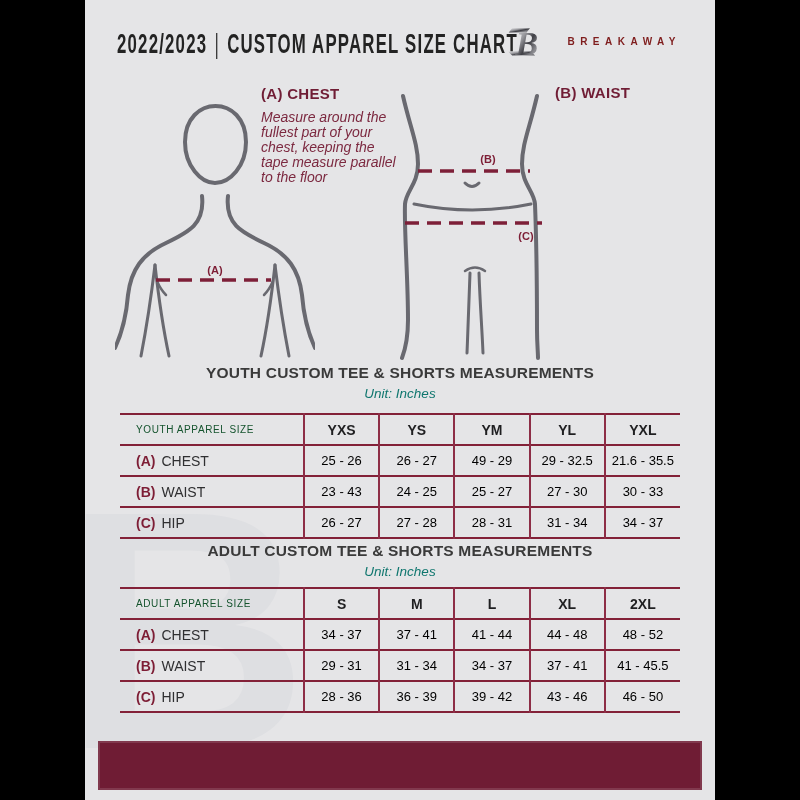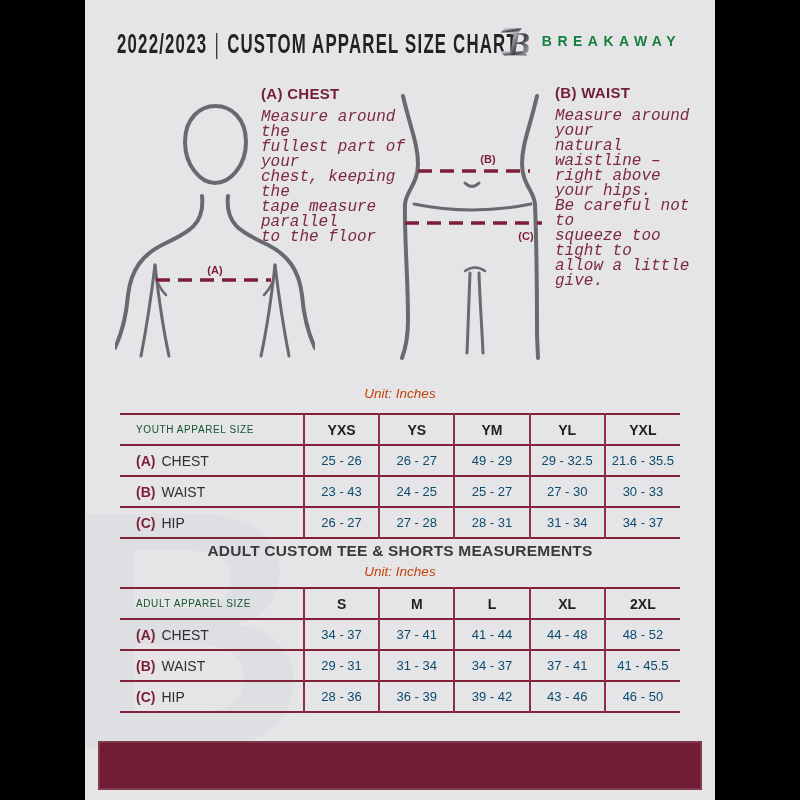--- a/index.html
+++ b/index.html
@@ -13,51 +13,51 @@
   }
   
   .doc-title{
     position:absolute;left:32px;top:28px;z-index:2;
     font-size:28px;font-weight:700;color:#232323;letter-spacing:2px;
     transform:scaleX(.60);transform-origin:left top;white-space:nowrap;
   }
   .doc-title .sep{font-weight:400;color:#3c3c3c;margin:0 12px;}
   .brand{position:absolute;top:20px;right:34px;display:flex;align-items:center;z-index:2;}
   .brand svg{display:block;}
-  .brand-text{font-size:14px;font-weight:700;letter-spacing:5.5px;color:#15803d;margin-left:9px;}
+  .brand-text{font-size:10px;font-weight:700;letter-spacing:5.5px;color:#7f1d1d;margin-left:26px;}
   
   .guide svg{position:absolute;z-index:1;}
   .fig-torso{left:30px;top:80px;}
   .fig-lower{left:305px;top:92px;}
   .guide-block{position:absolute;z-index:2;}
   .guide-h{font-size:15px;font-weight:700;color:#701d35;letter-spacing:.3px;}
-  .guide-p{margin-top:8px;font-size:16px;font-style:italic;color:#7c2940;line-height:15px;white-space:pre-line;font-family:Liberation Mono, monospace;}
+  .guide-p{margin-top:8px;font-size:14px;font-style:italic;color:#7c2940;line-height:15px;white-space:pre-line;}
   .gb-chest{left:176px;top:85px;width:150px;}
   .gb-waist{left:470px;top:84px;width:150px;}
   .gb-hips{left:470px;top:220px;width:152px;}
   
   .sec-title{position:absolute;left:0;width:630px;text-align:center;z-index:2;
     font-size:15.5px;font-weight:700;color:#3a3a3a;letter-spacing:.2px;}
   .sec-unit{position:absolute;left:0;width:630px;text-align:center;z-index:2;
-    font-size:13.5px;font-style:italic;color:#c2410c;}
+    font-size:13.5px;font-style:italic;color:#0f766e;}
   .t-youth-title{top:364px;} .t-youth-unit{top:386px;}
   .t-adult-title{top:542px;} .t-adult-unit{top:564px;}
   table.tbl{position:absolute;left:35px;width:560px;border-collapse:collapse;
     table-layout:fixed;z-index:2;}
   .tbl-youth{top:413px;} .tbl-adult{top:587px;}
   .tbl tr{height:31px;}
   .tbl thead tr{border-top:2px solid #832138;border-bottom:2px solid #832138;}
   .tbl tbody tr{border-bottom:2px solid #832138;}
   .tbl th + th, .tbl td + td{border-left:2px solid #8d2d46;}
   .tbl th.label-col{font-size:10px;font-weight:400;color:#14532d;letter-spacing:.6px;
     text-align:left;padding-left:16px;}
   .tbl th.size-col{font-size:14px;font-weight:700;color:#1f1f21;text-align:center;}
   .tbl td.label-cell{font-size:14px;color:#2f2f31;text-align:left;padding-left:16px;}
   .tbl td.label-cell .pfx{font-weight:700;color:#7d1d35;margin-right:6px;}
-  .tbl td.val{font-size:13px;color:#0c4a6e;text-align:center;}
+  .tbl td.val{font-size:13px;color:#000000;text-align:center;}
   
   .watermark{position:absolute;left:-22px;top:460px;z-index:0;
     font-size:340px;line-height:1;font-weight:700;color:#dedfe2;user-select:none;}
   .footer-bar{position:absolute;left:13px;top:741px;width:604px;height:49px;
     background:#6f1c34;box-shadow:inset 0 0 0 2px rgba(255,255,255,.13);z-index:3;}
 </style>
 </head>
 <body>
 
 <div class="page">
@@ -123,31 +123,26 @@
     <div class="guide-block gb-chest">
       <div class="guide-h">(A) CHEST</div>
       <div class="guide-p">Measure around the
 fullest part of your
 chest, keeping the
 tape measure parallel
 to the floor</div>
     </div>
     <div class="guide-block gb-waist">
       <div class="guide-h">(B) WAIST</div>
-      <div class="guide-p">Measure around your
-natural waistline –
-right above your hips.
-Be careful not to
-squeeze too tight to
-allow a little give.</div>
     </div>
     <div class="guide-block gb-hips">
     </div>
   </div>
 
+  <div class="sec-title t-youth-title">YOUTH CUSTOM TEE &amp; SHORTS MEASUREMENTS</div>
   <div class="sec-unit t-youth-unit">Unit: Inches</div>
   <table class="tbl tbl-youth">
       <colgroup>
         <col style="width: 184px;">
         <col style="width: 75.2px;">
         <col style="width: 75.2px;">
         <col style="width: 75.2px;">
         <col style="width: 75.2px;">
         <col style="width: 75.2px;">
       </colgroup>

